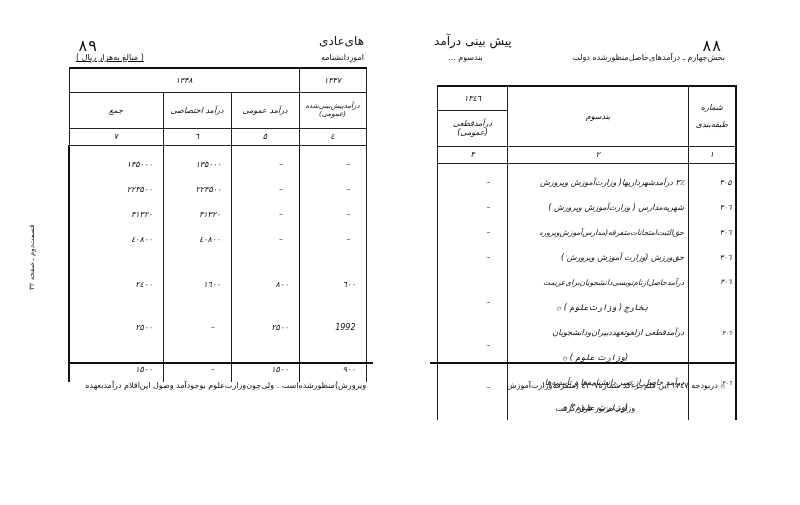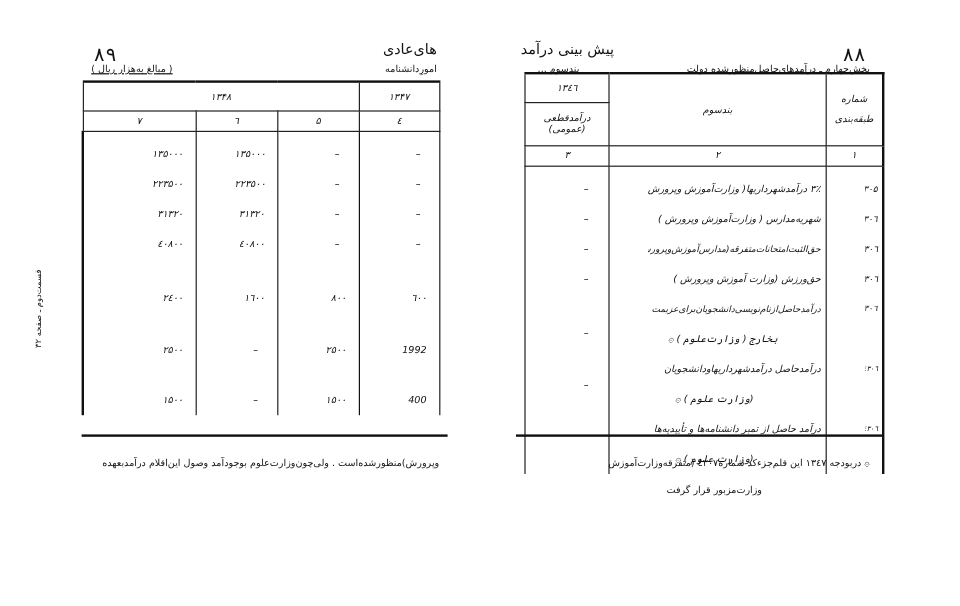--- a/index.html
+++ b/index.html
@@ -36,20 +36,26 @@
   <colgroup>
       <col style="width:94px">
       <col style="width:68px">
       <col style="width:68px">
       <col style="width:67px">
     </colgroup>
   <tbody>
       <tr style="height:24px">
     <th colspan="3" class="thick-top num">۱۳۴۸</th>
     <th class="thick-top num">۱۳۴۷</th>
+  </tr>
+  <tr style="height:36px">
+    <th class="rtl">جمع</th>
+    <th class="rtl">درآمد اختصاصی</th>
+    <th class="rtl">درآمد عمومی</th>
+    <th class="rtl" style="font-size:7px">درآمدپیش‌بینی‌شده (عمومی)</th>
   </tr>
   <tr style="height:17px">
     <td>۷</td>
     <td>٦</td>
     <td>۵</td>
     <td>٤</td>
   </tr>
   <tr class="body" style="height:217px">
     <td style="border-left:2px solid #111;">
       <div style="height:6px"></div>
@@ -94,35 +100,35 @@
       <div style="height:6px"></div>
       <div class="cell-line">–</div>
       <div class="cell-line">–</div>
       <div class="cell-line">–</div>
       <div class="cell-line">–</div>
       <div style="height:20px"></div>
       <div class="cell-line val-right">٦۰۰</div>
       <div style="height:18px"></div>
       <div class="cell-line val-right">1992</div>
       <div style="height:17px"></div>
-      <div class="cell-line val-right">400</div>
+      <div class="cell-line val-right">۹۰۰</div>
     </td>
   </tr>
 </tbody>
   </table>
 <div class="bottom-rule" style="left:68px;top:362px;width:305px;"></div>
 
 <div class="abs footnote" style="right:434px;top:381px;white-space:nowrap;">وپرورش)منظورشده‌است . ولی‌چون‌وزارت‌علوم بوجودآمد وصول این‌اقلام درآمدبعهده</div>
 
 <div class="abs pg-num" style="left:702px;top:36px;">۸۸</div>
 <div class="abs hdr-bold rtl" style="left:434px;top:34px;">پیش بینی درآمد</div>
 <div class="abs hdr-small rtl" style="right:75px;top:53px;">بخش‌چهارم ـ درآمدهای‌حاصل‌منظورشده دولت</div>
 <div class="abs hdr-small rtl" style="left:448px;top:53px;">بندسوم ...</div>
 
-<table style="left:437px;top:60px;width:298px;">
+<table style="left:437px;top:85px;width:298px;">
   <colgroup>
       <col style="width:70px">
       <col style="width:181px">
       <col style="width:47px">
     </colgroup>
   <tbody>
       <tr style="height:24px">
     <th class="thick-top num">۱۳٤٦</th>
     <th rowspan="2" class="thick-top rtl">بندسوم</th>
     <th rowspan="2" class="thick-top rtl" style="border-right:2px solid #111;line-height:2.2;">شماره طبقه‌بندی</th>
@@ -150,21 +156,21 @@
       <div class="cell-line">–</div>
     </td>
     <td>
       <div style="height:6px"></div>
       <div class="cell-line desc">۳٪ درآمدشهرداریها( وزارت‌آموزش وپرورش)</div>
       <div class="cell-line desc">شهریه‌مدارس ( وزارت‌آموزش وپرورش )</div>
       <div class="cell-line desc" style="font-size:7.5px">حق‌الثبت‌امتحانات‌متفرقه(مدارس‌آموزش‌وپرورش)</div>
       <div class="cell-line desc">حق‌ورزش (وزارت آموزش وپرورش )</div>
       <div class="cell-line desc" style="font-size:7.5px">درآمدحاصل‌ازنام‌نویسی‌دانشجویان‌برای‌عزیمت</div>
       <div class="cell-line desc" style="padding-right:40px">بخارج ( وزارت‌علوم ) ۞</div>
-      <div class="cell-line desc" style="margin-top:0px">درآمدحاصل درآمدشهرداریها‌ودانشجویان</div>
+      <div class="cell-line desc" style="margin-top:0px">درآمدقطعی ازلغوتعهددبیران‌ودانشجویان</div>
       <div class="cell-line desc" style="padding-right:60px">(وزارت علوم ) ۞</div>
       <div class="cell-line desc">درآمد حاصل از تمبر دانشنامه‌ها و تأییدیه‌ها</div>
       <div class="cell-line desc" style="padding-right:60px">(وزارت علوم ) ۞</div>
     </td>
     <td style="border-right:2px solid #111;">
       <div style="height:6px"></div>
       <div class="cell-line code">٤۳۰۵</div>
       <div class="cell-line code">٤۳۰٦</div>
       <div class="cell-line code">٤۳۰٦/۱</div>
       <div class="cell-line code">٤۳۰٦/1</div>

